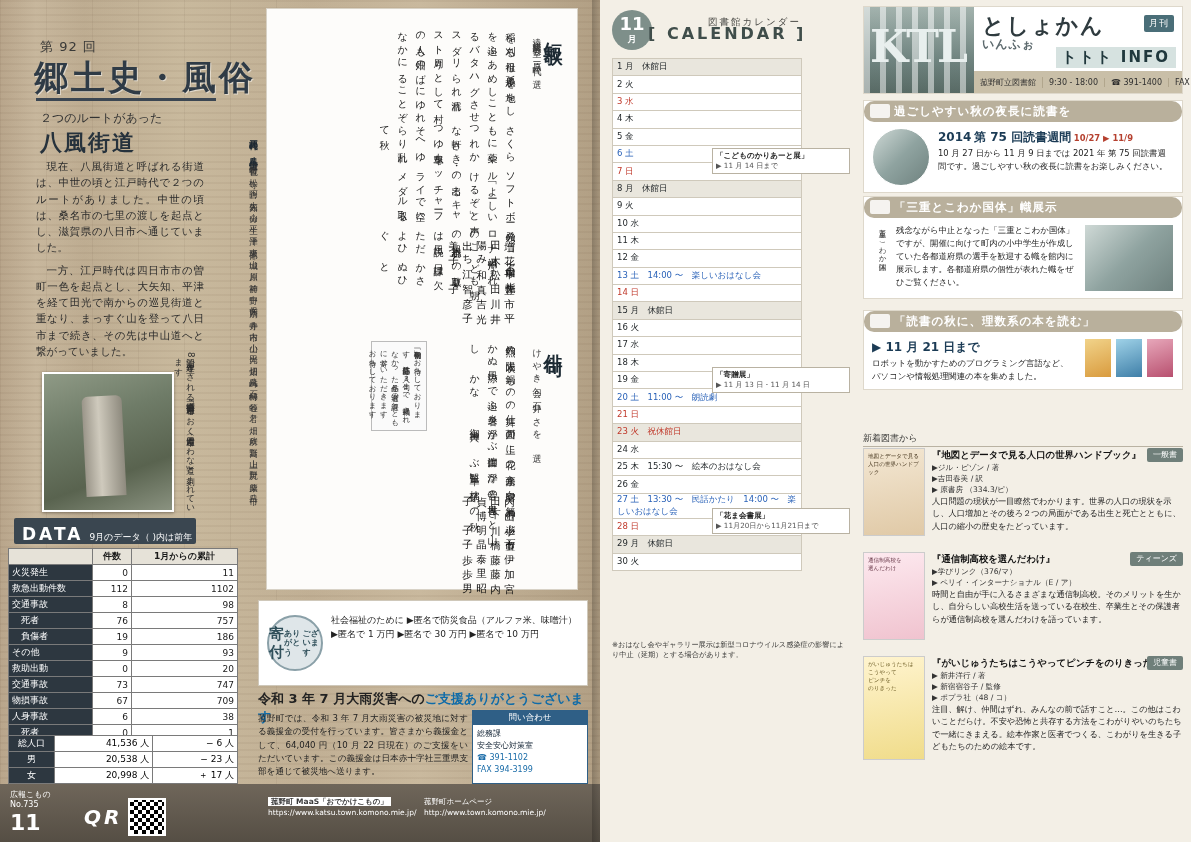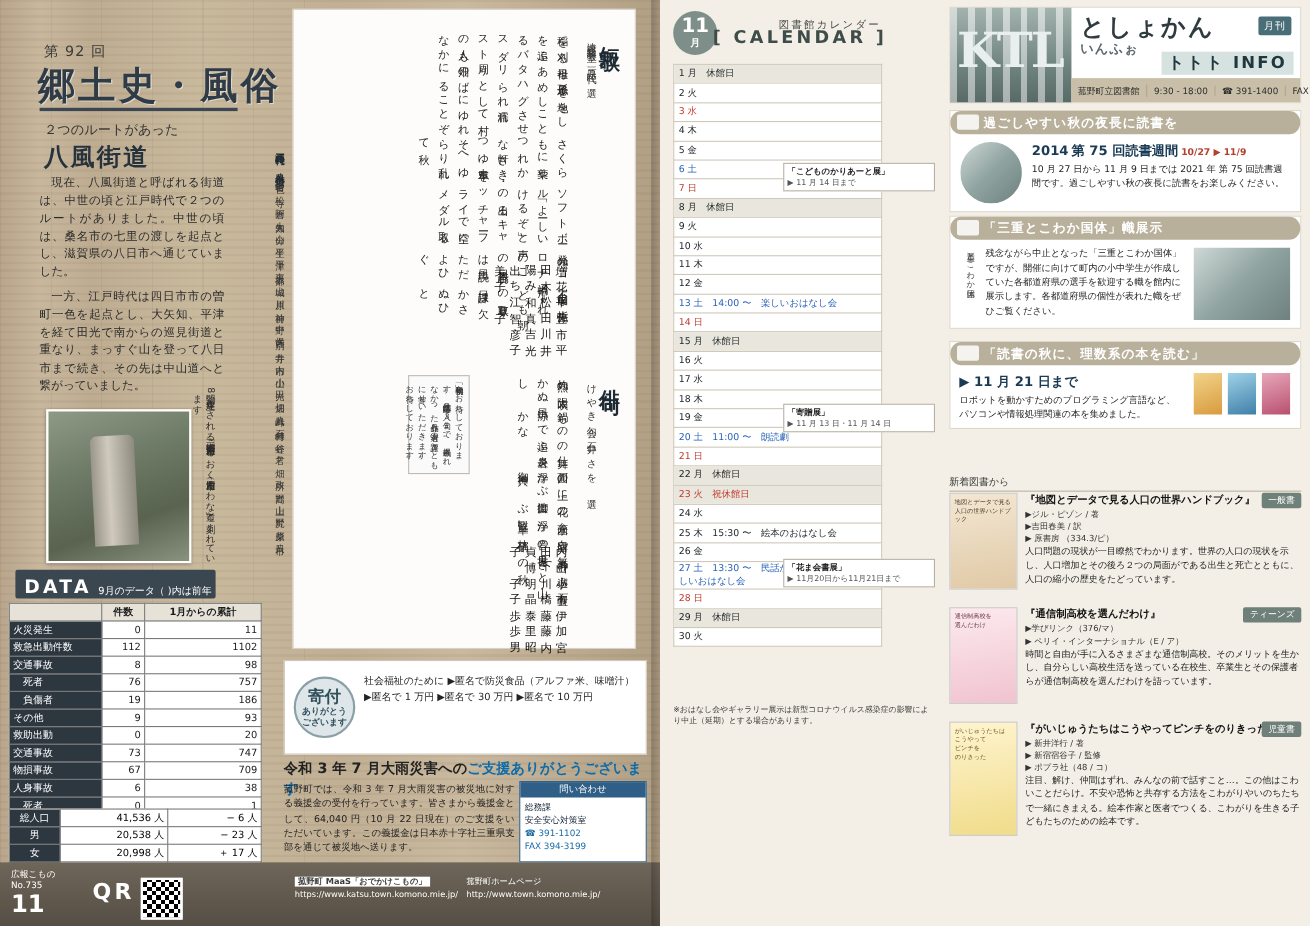--- a/index.html
+++ b/index.html
@@ -143,21 +143,21 @@
   table.pop td.num{text-align:right;}
 
   
   .donate{
     position:absolute; left:258px; top:600px; width:330px; height:86px;
     background:#fff; border:1px solid #cfc8ba;
   }
   .donate .seal{
     position:absolute; left:8px; top:14px; width:56px; height:56px;
     background:#dfe6e9; border-radius:50%; border:2px solid #8aa0a8;
-    display:flex; flex-direction:column; align-items:center; justify-content:center;
+    display:flex; flex-direction:row; align-items:center; justify-content:center;
     font-size:8px; color:#2f4f5a; line-height:1.2; font-weight:bold;
   }
   .donate .seal .big{font-size:15px;}
   .donate .txt{position:absolute; left:72px; top:12px; width:250px; font-size:9px; line-height:1.6; color:#222;}
   .thanks{
     position:absolute; left:258px; top:690px; width:330px; height:22px;
     font-size:13px; font-weight:bold; color:#222;
   }
   .thanks em{font-style:normal; color:#0f6ba8;}
   .thanks-body{
@@ -173,21 +173,21 @@
   .contact .cb .tel{color:#1a6ca8;}
 
   
   .lfooter{
     position:absolute; left:0; bottom:0; width:600px; height:58px;
     background:linear-gradient(180deg,#6f665a,#554e44);
     color:#fff;
   }
   .lfooter .pno{position:absolute; left:10px; top:6px; font-size:8px; line-height:1.3;}
   .lfooter .bignum{position:absolute; left:10px; top:26px; font-size:22px; font-weight:bold;}
-  .qrwrap{position:absolute; left:84px; top:14px; display:flex; gap:6px; align-items:flex-start;}
+  .qrwrap{position:absolute; left:84px; top:14px; display:flex; gap:6px; align-items:center;font-style:italic;}
   .qr{
     width:38px; height:38px;
     background:
       repeating-linear-gradient(90deg,#000 0 4px,#fff 4px 8px),
       repeating-linear-gradient(0deg,#000 0 4px,#fff 4px 8px);
     background-blend-mode:difference; background-color:#fff; border:2px solid #fff;
   }
   .lfooter .qrlabel{font-size:20px; font-weight:bold; letter-spacing:3px;}
   .lfooter .linkset{position:absolute; left:268px; top:12px; font-size:7.5px; line-height:1.5;}
   .lfooter .linkset .tag{background:#fff; color:#3b3b3b; padding:0 3px; font-weight:bold; margin-right:3px;}
@@ -612,23 +612,20 @@
           <tr>
             <td>19 金</td>
           </tr>
           <tr>
             <td class="sat">20 土　11:00 〜　朗読劇</td>
           </tr>
           <tr>
             <td class="sun">21 日</td>
           </tr>
           <tr class="holiday">
-            <td>22 月　休館日</td>
-          </tr>
-          <tr class="holiday">
             <td class="sun">23 火　祝休館日</td>
           </tr>
           <tr>
             <td>24 水</td>
           </tr>
           <tr>
             <td>25 木　15:30 〜　絵本のおはなし会</td>
           </tr>
           <tr>
             <td>26 金</td>

